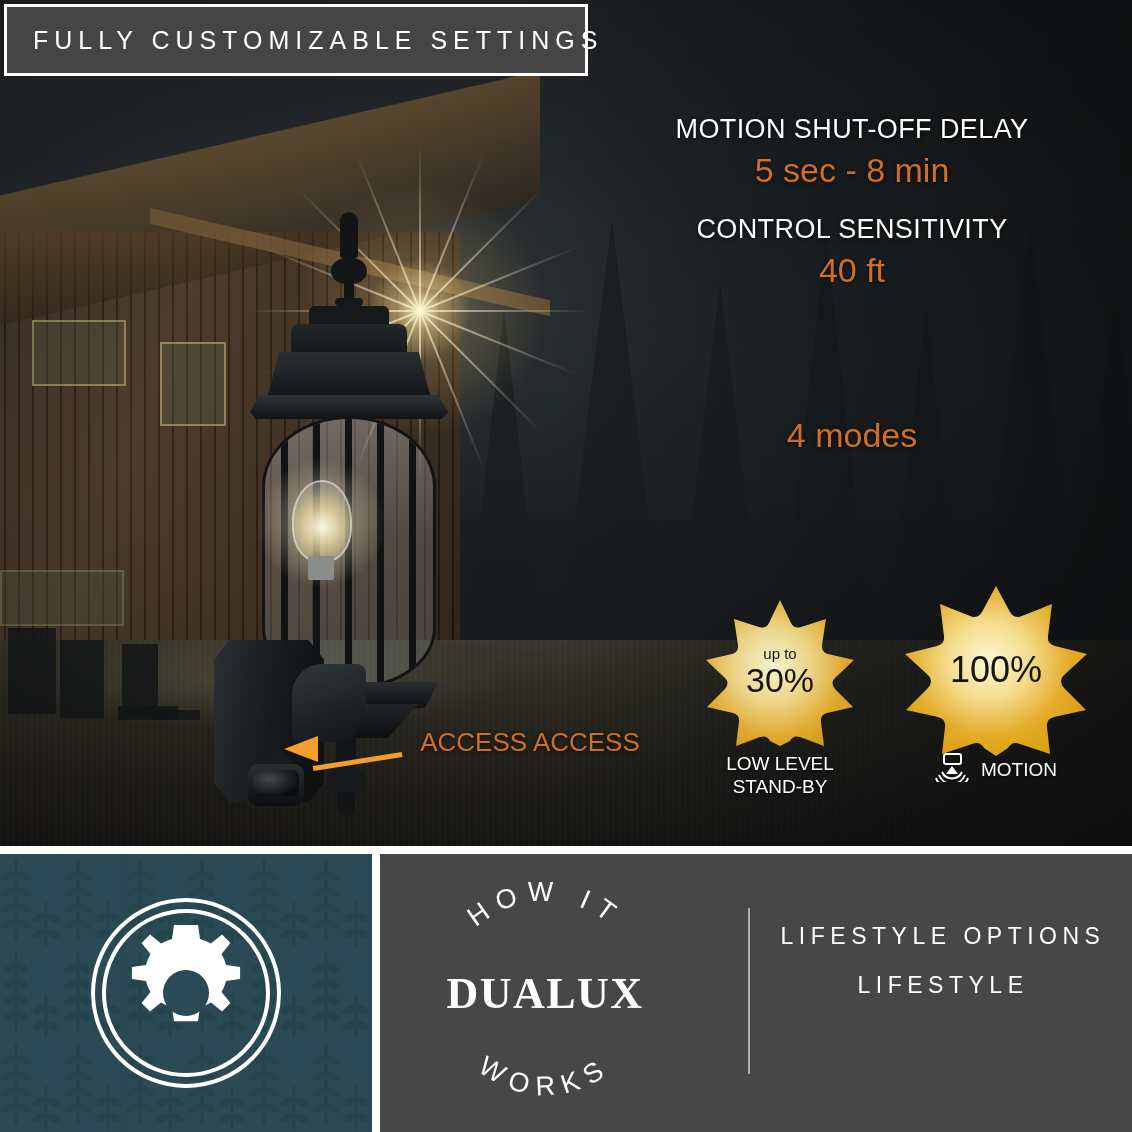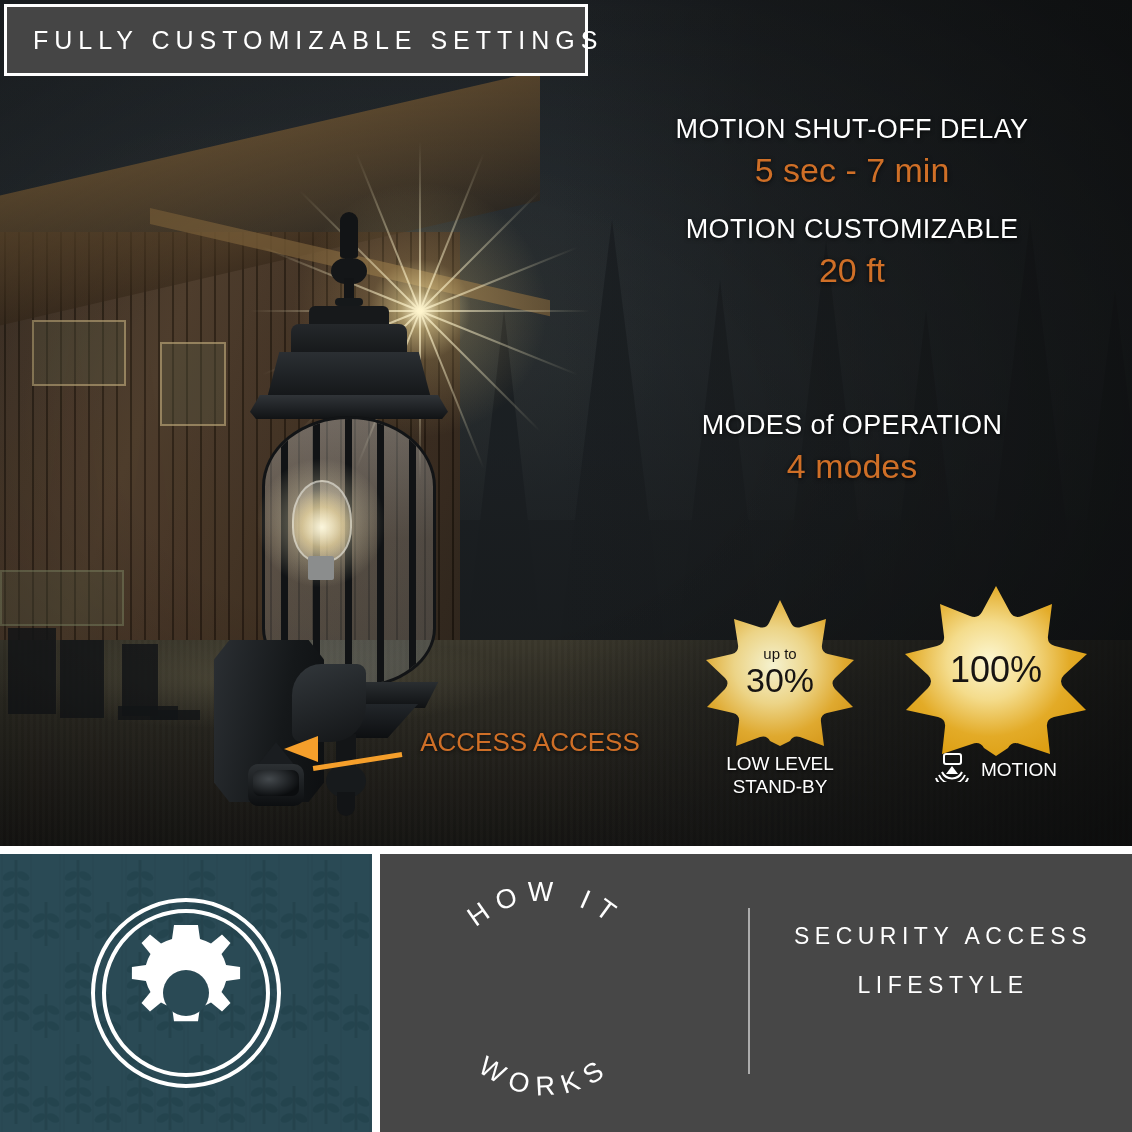--- a/index.html
+++ b/index.html
@@ -381,30 +381,29 @@
 
       <div class="mount"></div>
       <div class="arm"></div>
       <div class="sensor-cone"></div>
       <div class="sensor-dome"></div>
       <div class="sensor-lens"></div>
     </div>
 
     <div class="spec" style="top:114px;">
       <div class="spec-label">MOTION SHUT-OFF DELAY</div>
-      <div class="spec-value">5 sec - 7 min</div>
+      <div class="spec-value">5 sec - 8 min</div>
     </div>
 
     <div class="spec" style="top:214px;">
-      <div class="spec-label">MOTION CUSTOMIZABLE</div>
-      <div class="spec-value">20 ft</div>
+      <div class="spec-label">CONTROL SENSITIVITY</div>
+      <div class="spec-value">40 ft</div>
     </div>
 
     <div class="spec" style="top:410px;">
-      <div class="spec-label">MODES of OPERATION</div>
       <div class="spec-value">4 modes</div>
     </div>
 
     <div class="arrow-wrap">
       <div class="arrow-line"></div>
       <div class="arrow-head"></div>
     </div>
     <div class="conv-text">
       <div>ACCESS ACCESS</div>
     </div>
@@ -530,22 +529,23 @@
         <path id="arcTop" d="M 24,122 A 101,101 0 0 1 226,122"></path>
         <path id="arcBot" d="M 22,112 A 103,103 0 0 0 228,112"></path>
       </defs>
       <text fill="#ffffff" font-family="Liberation Sans, sans-serif" font-size="27" letter-spacing="9">
         <textPath href="#arcTop" startOffset="50%" text-anchor="middle">HOW IT</textPath>
       </text>
       <text fill="#ffffff" font-family="Liberation Sans, sans-serif" font-size="27" letter-spacing="9">
         <textPath href="#arcBot" startOffset="50%" text-anchor="middle">WORKS</textPath>
       </text>
     </svg>
+    <div class="dualux">DUALUX</div>
   </div>
 
   <div class="vdiv"></div>
 
   <div class="tagline">
-    <div>SECURITY ACCESS</div>
+    <div>LIFESTYLE OPTIONS</div>
     <div>LIFESTYLE</div>
   </div>
 
 </div>
 
 </body></html>

